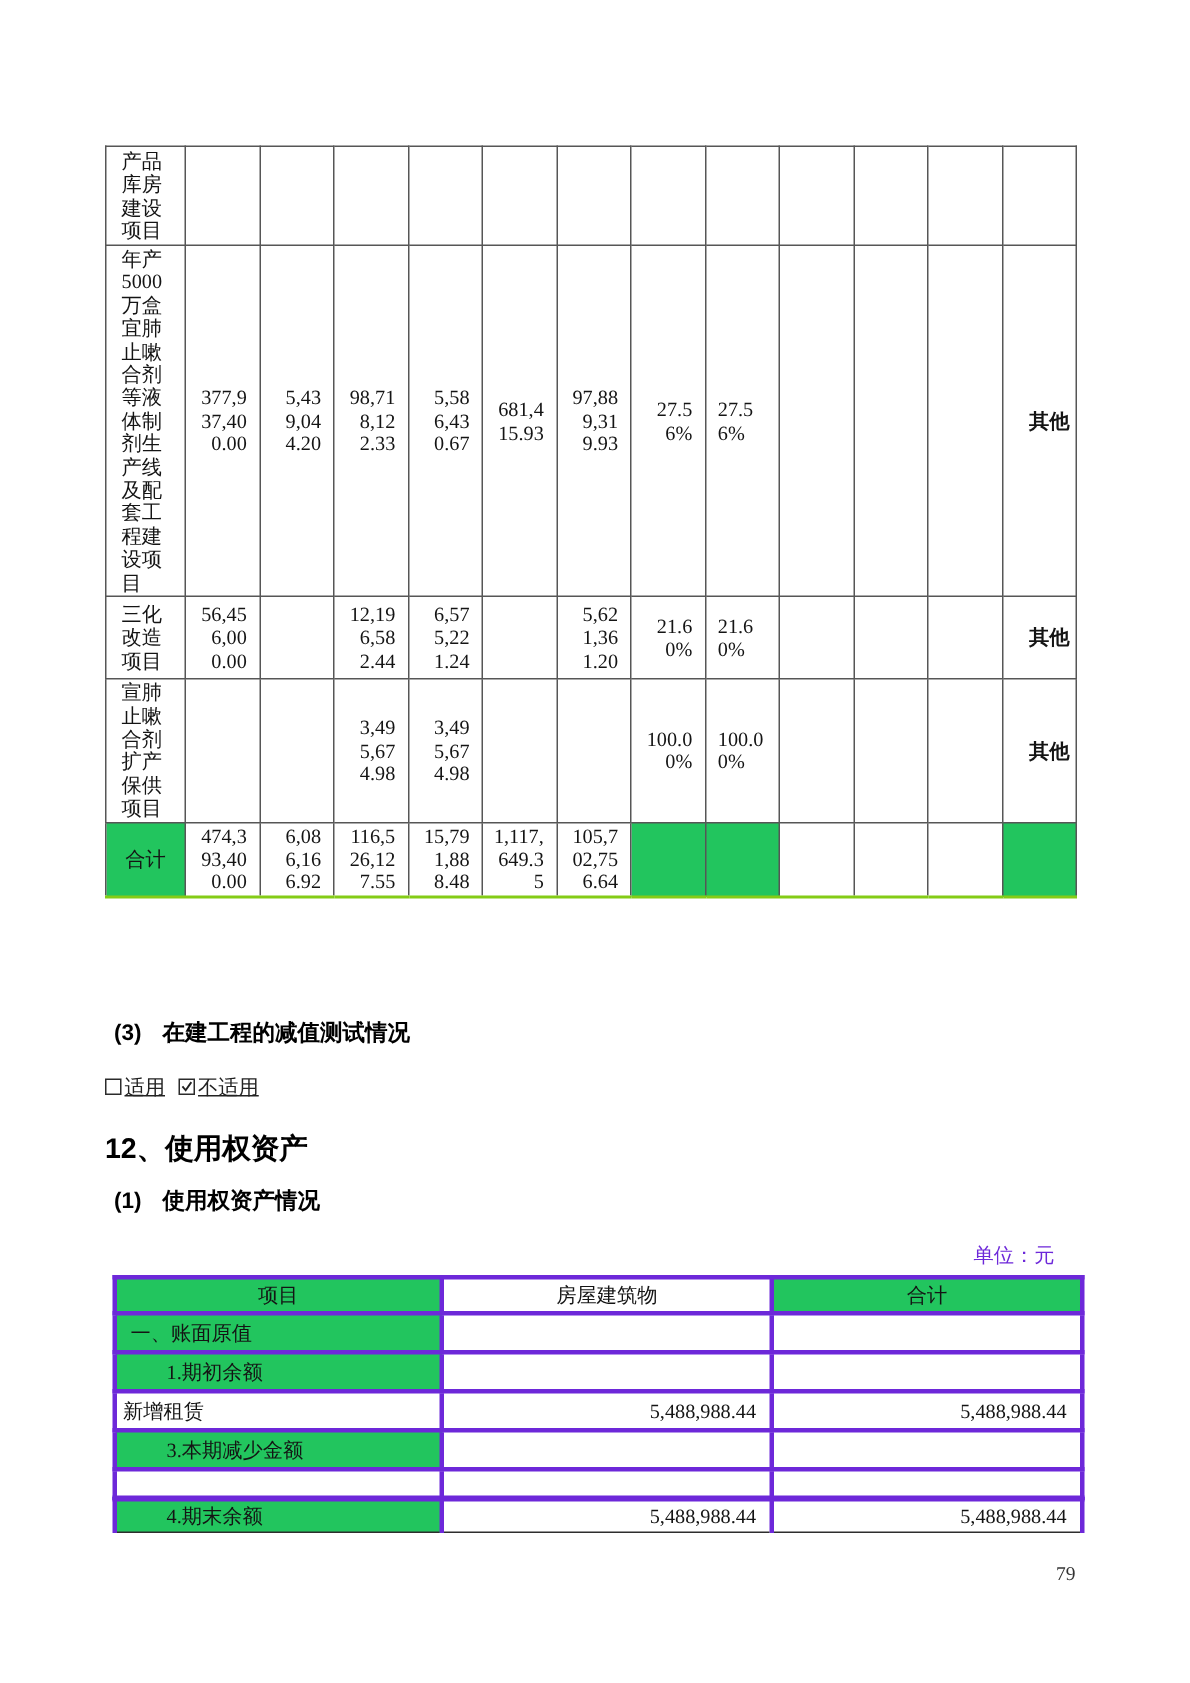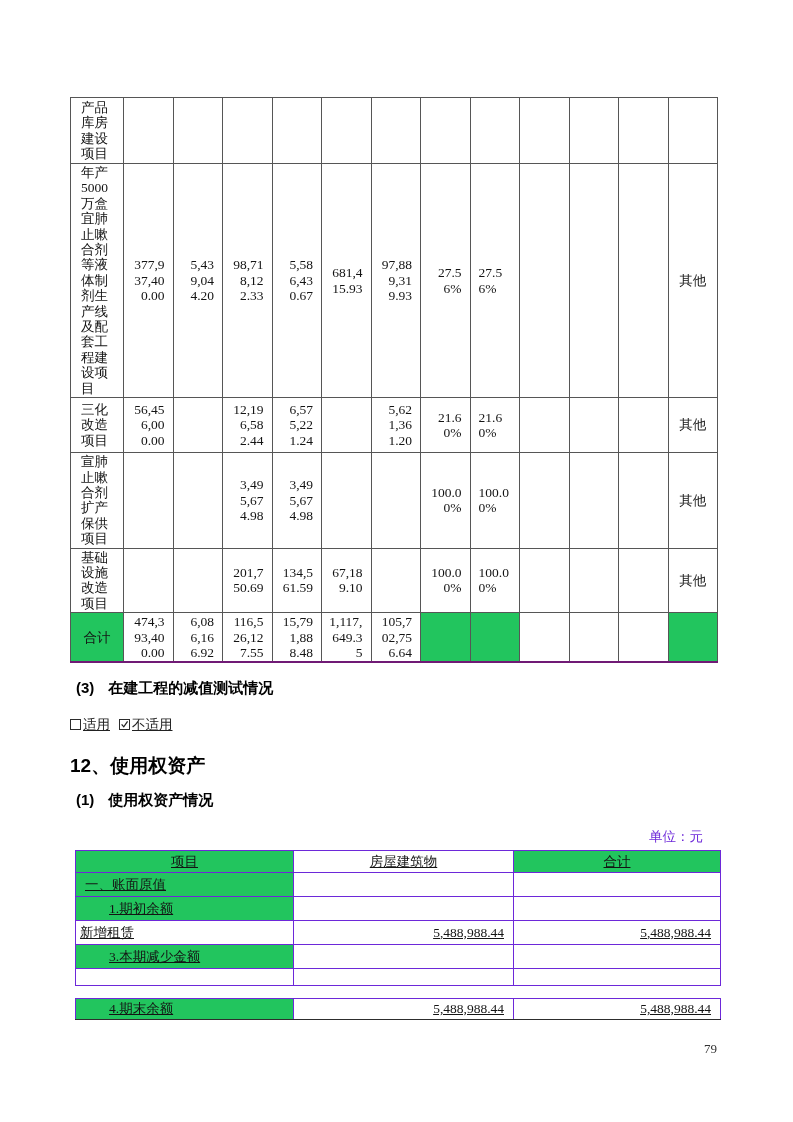--- a/index.html
+++ b/index.html
@@ -11,43 +11,43 @@
   
   .cip { position:absolute; left:70px; top:97px; width:648px;
          border-collapse:collapse; table-layout:fixed; }
   .cip td { border:1px solid #565656; font-size:13.5px; line-height:15.4px;
             vertical-align:middle; word-break:break-all; padding:1px 4px; }
   .cip col.c0 { width:53px; }
   .cip td.c-name { padding:1px 10px; text-align:left; }
   .cip td.total-name { text-align:center; }
   .cip td.c-num, .cip td.c-pr { text-align:right; padding:1px 8px 1px 7px; }
   .cip td.c-pl { text-align:left; padding:1px 7px 1px 8px; }
-  .cip td.c-oth { text-align:center; }
-  .cip tr:last-child td { border-bottom:2px solid #701a75; }
+  .cip td.c-oth { text-align:right;font-weight:bold; }
+  .cip tr:last-child td { border-bottom:2px solid #84cc16; }
   .grey { background:#22c55e; }
 
   
   .h-sub { position:absolute; left:76px; font-family:"Liberation Sans", sans-serif;
            font-weight:bold; font-size:15px; color:#000; }
   .h-sub .pfx { margin-right:14px; }
   .h-main { position:absolute; left:70px; font-family:"Liberation Sans", sans-serif;
             font-weight:bold; font-size:19px; color:#000; }
   .applicable { position:absolute; left:70px; top:716px; font-size:13.5px; color:#222;text-decoration:underline; }
   .cb-group { margin-right:9px; }
   .cbx { display:inline-block; width:11px; height:11px; border:1px solid #2b2b2b;
          vertical-align:-1px; margin-right:2px; box-sizing:border-box; }
   .cbx svg { display:block; width:9px; height:9px; }
 
   .unit { position:absolute; right:90px; top:828px; font-size:13.5px; color:#6d28d9; }
 
   
   .rou { position:absolute; left:75px; width:645px; border-collapse:collapse; table-layout:fixed; }
   .rou col.r0 { width:218px; } .rou col.r1 { width:220px; } .rou col.r2 { width:207px; }
-  .rou th, .rou td { border:1px solid #6d28d9; font-size:13.5px; color:#141414;
-                     vertical-align:middle; padding:1px 4px;text-decoration:underline; }
+  .rou th, .rou td { border:3px solid #6d28d9; font-size:13.5px; color:#141414;
+                     vertical-align:middle; padding:1px 4px; }
   .rou th { font-weight:normal; text-align:center; height:19px; }
   .rou td { height:21px; }
   .rou td.lab { text-align:left; }
   .rou td.ind0 { padding-left:4px; }
   .rou td.ind1 { padding-left:9px; }
   .rou td.ind2 { padding-left:33px; }
   .rou td.val { text-align:right; padding-right:9px; }
   .rou tr.r-empty td { height:14px; }
   .rou-main { top:850px; }
   .rou-foot { top:998px;padding-left:30px; }
@@ -130,35 +130,20 @@
           <td class="c-num">3,495,674.98</td>
           <td class="c-num"></td>
           <td class="c-num"></td>
           <td class="c-pr">100.00%</td>
           <td class="c-pl">100.00%</td>
           <td class="c-emp"></td>
           <td class="c-emp"></td>
           <td class="c-emp"></td>
           <td class="c-oth">其他</td>
         </tr>
-        <tr style="height: 63px;">
-          <td class="c-name">基础设施改造项目</td>
-          <td class="c-num"></td>
-          <td class="c-num"></td>
-          <td class="c-num">201,750.69</td>
-          <td class="c-num">134,561.59</td>
-          <td class="c-num">67,189.10</td>
-          <td class="c-num"></td>
-          <td class="c-pr">100.00%</td>
-          <td class="c-pl">100.00%</td>
-          <td class="c-emp"></td>
-          <td class="c-emp"></td>
-          <td class="c-emp"></td>
-          <td class="c-oth">其他</td>
-        </tr>
         <tr style="height: 46px;">
           <td class="c-name grey total-name">合计</td>
           <td class="c-num">474,393,400.00</td>
           <td class="c-num">6,086,166.92</td>
           <td class="c-num">116,526,127.55</td>
           <td class="c-num">15,791,888.48</td>
           <td class="c-num">1,117,649.35</td>
           <td class="c-num">105,702,756.64</td>
           <td class="c-pr grey"></td>
           <td class="c-pl grey"></td>

